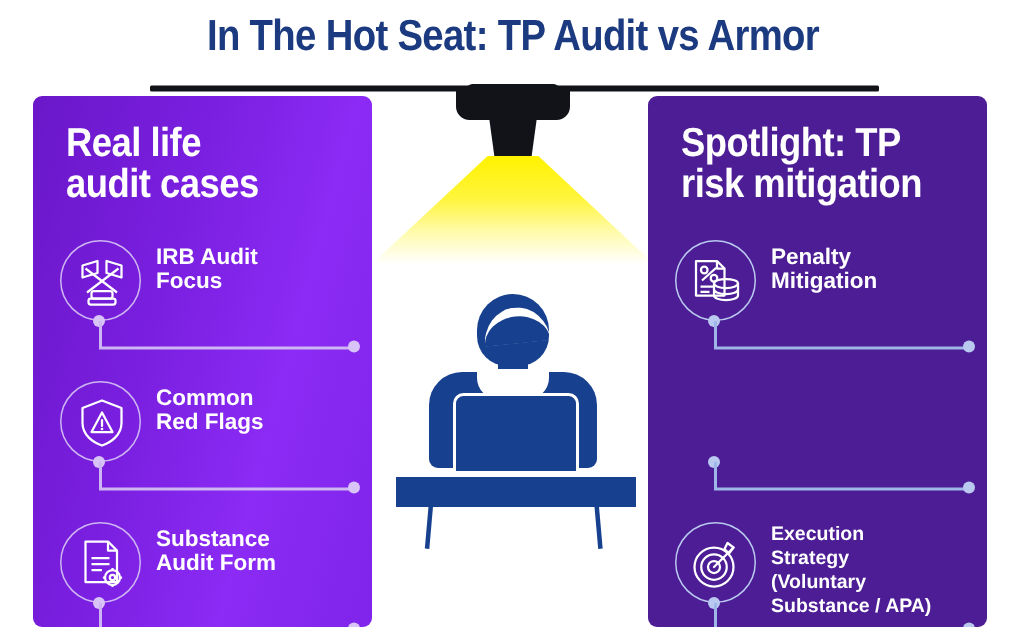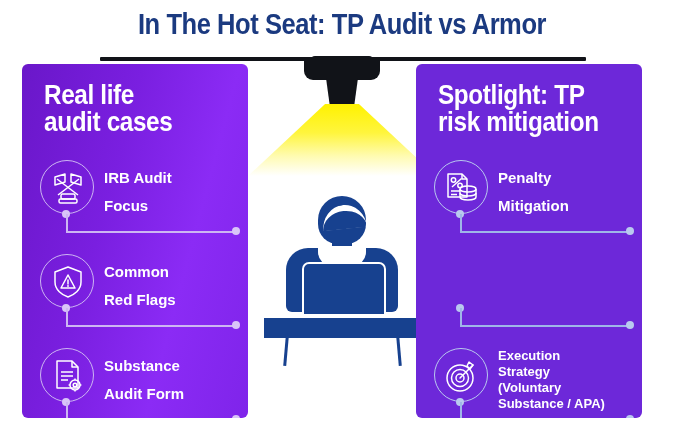--- a/index.html
+++ b/index.html
@@ -94,43 +94,43 @@
   .panel{
     position:absolute;top:64px;width:226px;height:354px;
     border-radius:6px;
     overflow:hidden;
   }
   .panel-left{
     left:22px;
     background:linear-gradient(105deg,#6a17c9 0%,#7a1fe0 38%,#8b2bf5 68%,#7f24ea 100%);
   }
   .panel-right{
-    left:416px;
-    background:#6d28d9;
+    left:432px;
+    background:#4c1d95;
   }
   .panel-head{
     position:absolute;left:22px;top:18px;
     font-size:27px;line-height:27px;font-weight:bold;color:#ffffff;
     letter-spacing:-0.4px;
     transform:scaleX(0.9);transform-origin:left top;
     white-space:pre-line;
   }
 
   
   .row{position:absolute;left:18px;width:200px;height:58px;}
   .row .ico{
     position:absolute;left:0;top:0;width:54px;height:54px;
     border:1.6px solid #cdb6f2;border-radius:27px;
     box-sizing:border-box;
   }
   .panel-right .row .ico{border-color:#b9c9ef;}
   .row .ico svg{position:absolute;left:10px;top:10px;}
   .row .lbl{
     position:absolute;left:64px;top:4px;width:140px;
-    font-size:15px;line-height:28px;font-weight:bold;color:#ffffff;
+    font-size:15px;line-height:16px;font-weight:bold;color:#ffffff;
     white-space:pre-line;
   }
   .row .lbl.small{font-size:13px;line-height:16px;top:0;}
 
   
   .conn{position:absolute;left:18px;width:208px;height:34px;}
   .conn .v{
     position:absolute;left:26px;top:0;width:1.6px;height:18px;background:#cdb6f2;
   }
   .conn .h{

